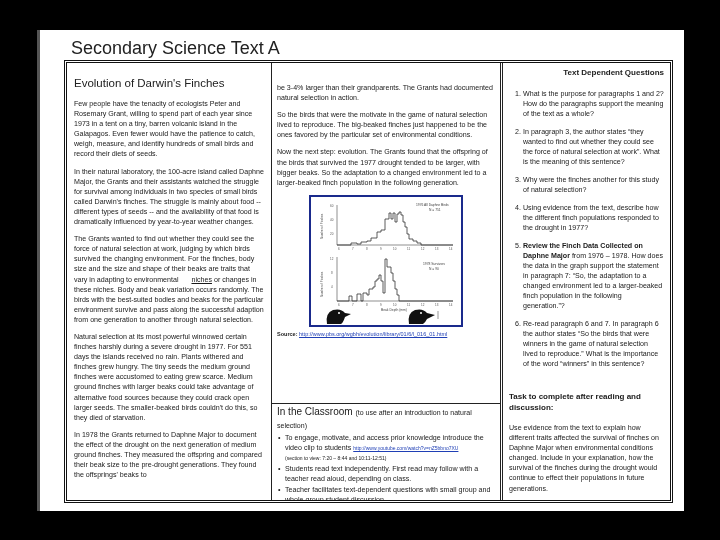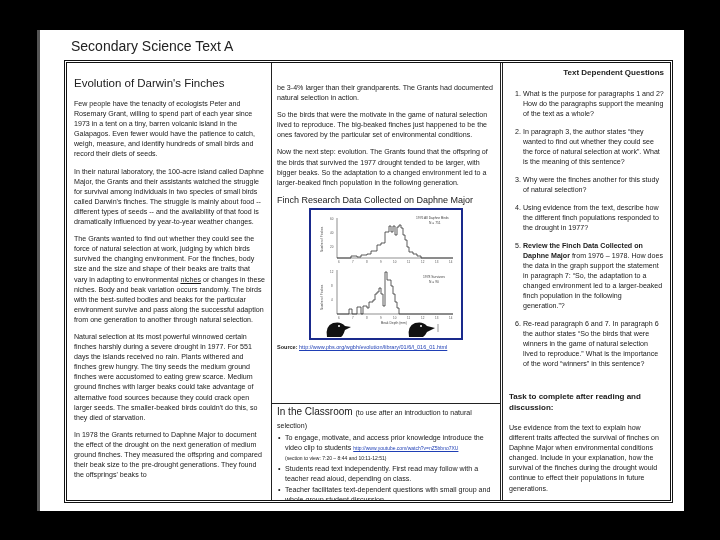--- a/index.html
+++ b/index.html
@@ -5,36 +5,36 @@
   html, body { margin: 0; padding: 0; }
   body {
     width: 720px; height: 540px; background: #000; position: relative; overflow: hidden;
     font-family: "Liberation Sans", sans-serif; color: #1a1a1a;
   }
   .page {
     position: absolute; left: 37px; top: 30px; width: 644px; height: 481px;
     background: #fff; border-left: 3px solid #555;
   }
   .header-left {
-    position: absolute; left: 31px; top: 8px; font-size: 14px; color: #222;
+    position: absolute; left: 31px; top: 8px; font-size: 18px; color: #222;
   }
   .header-title {
     position: absolute; left: 254px; top: 4px; font-size: 16px; color: #111;
   }
   .table {
     position: absolute; left: 24px; top: 30px; width: 609px; height: 443px;
     border: 3px double #111; box-sizing: border-box;
   }
   .col { position: absolute; top: 0; bottom: 0; box-sizing: border-box; overflow: hidden; }
   .col1 { left: 0; width: 205px; padding: 4px 6px 0 7px; border-right: 1px solid #222; }
   .col2 { left: 205px; width: 231px; border-right: 3px double #222; }
   .col3 { left: 436px; right: 0; padding: 3px 6px 0 6px; }
   p { margin: 0 0 7px 0; font-size: 7.1px; line-height: 10.1px; }
   .h-evo { font-size: 11.5px; margin: 10px 0 10px 0; color: #222; }
-  .u { text-decoration: underline; }
+  .u { text-decoration: underline; padding-left: 11px; }
   .col2-top { position: absolute; left: 0; right: 0; top: 18px; height: 340px; padding: 2px 6px 0 5px; box-sizing: border-box; }
   .col2-bottom { position: absolute; left: 0; right: 0; top: 340px; bottom: 0; padding: 2px 6px 0 5px; border-top: 1px solid #222; box-sizing: border-box; }
   .finch-h { font-size: 9px; margin: 2px 0 3px 0; color: #222; }
   .chart-box {
     width: 150px; height: 128px; margin-left: 32px; border: 2px solid #1a2a8c; position: relative; background: #fff;
   }
   .source { font-size: 5.5px; margin-top: 4px; }
   .source b { font-weight: bold; }
   .link { color: #1f3fb5; text-decoration: underline; }
   .class-h { font-size: 10px; margin: 0 0 1px 0; line-height: 12px; }
@@ -64,21 +64,20 @@
       <p><span>The Grants wanted to find out whether they could see the force of natural selection at work, judging by which birds survived the changing environment.  For the finches, body size and the size and shape of their beaks are traits that vary in adapting to environmental </span><span class="u">niches</span><span> or changes in these niches.  Body and beak variation occurs randomly. The birds with the best-suited bodies and beaks for the particular environment survive and pass along the successful adaption from one generation to another through natural selection.</span></p>
       <p> Natural selection at its most powerful winnowed certain finches harshly during a severe drought in 1977.   For 551 days the islands received no rain. Plants withered and finches grew hungry.  The tiny seeds the medium ground finches were accustomed to eating grew scarce.  Medium ground finches with larger beaks could take advantage of alternative food sources because they could crack open larger seeds.  The smaller-beaked birds couldn't do this, so they died of starvation.</p>
       <p>In 1978 the Grants returned to Daphne Major to document the effect of the drought on the next generation of medium ground finches.  They measured the offspring and compared their beak size to the pre-drought generations.  They found the offsprings' beaks to</p>
     </div>
 
     <div class="col col2">
       <div class="col2-top">
         <p>be 3-4% larger than their grandparents.  The Grants had documented natural selection in action.</p>
         <p>So the birds that were the motivate in the game of natural selection lived to reproduce. The big-beaked finches just happened to be the ones favored by the particular set of environmental conditions.</p>
         <p>Now the next step: evolution. The Grants found that the offspring of the birds that survived the 1977 drought tended to be larger, with bigger beaks. So the adaptation to a changed environment led to a larger-beaked finch population in the following generation.</p>
-        <div class="finch-h">Finch Research Data Collected on Daphne Major</div>
         <div class="chart-box">
           <svg width="150" height="128" viewBox="0 0 150 128">
 
             <line x1="26" y1="8" x2="26" y2="48" stroke="#444" stroke-width="0.6"></line>
             <line x1="26" y1="48" x2="142" y2="48" stroke="#444" stroke-width="0.6"></line>
             <polyline fill="none" stroke="#333" stroke-width="0.8" points="26,48 40,48 40,46 46,46 46,47 50,47 50,45 56,45 56,44 60,44 60,41 66,41 66,35 70,35 70,33 74,33 74,22 78,22 78,16 80,16 80,22 82,22 82,16 84,16 84,25 86,25 86,17 88,17 88,15 90,15 90,18 92,18 92,25 94,25 94,30 96,30 96,37 98,37 98,42 102,42 102,44 106,44 106,46 110,46 110,48 142,48"></polyline>
             <g font-size="3" fill="#555">
               <text x="19" y="10">60</text>
                 <text x="19" y="24">40</text>
                 <text x="19" y="38">20</text>

